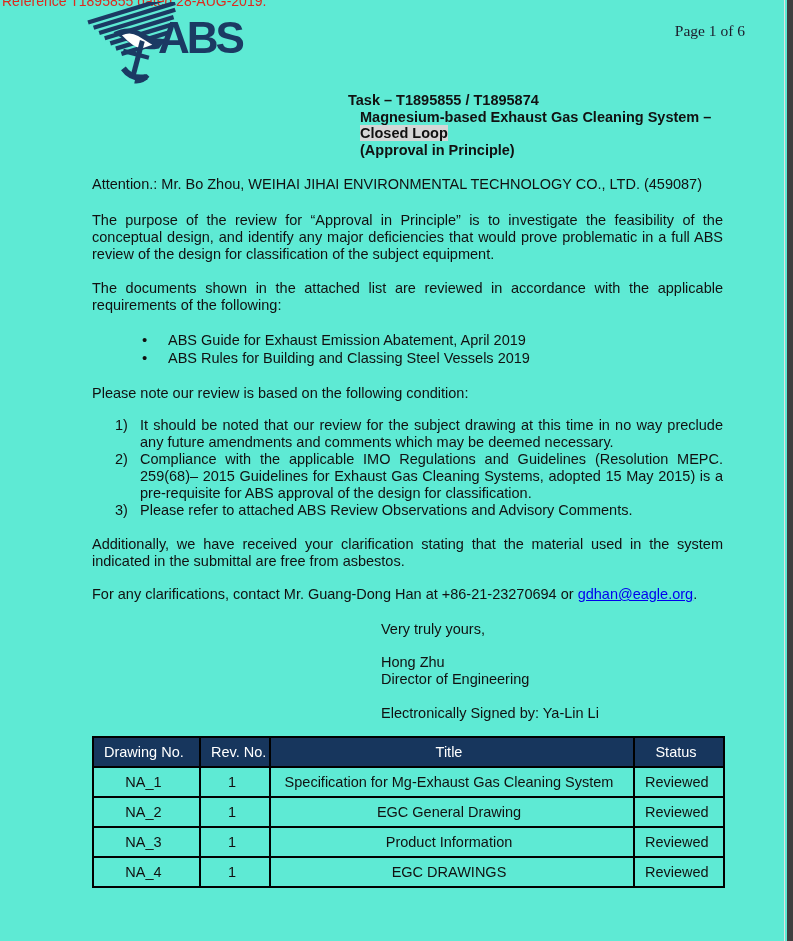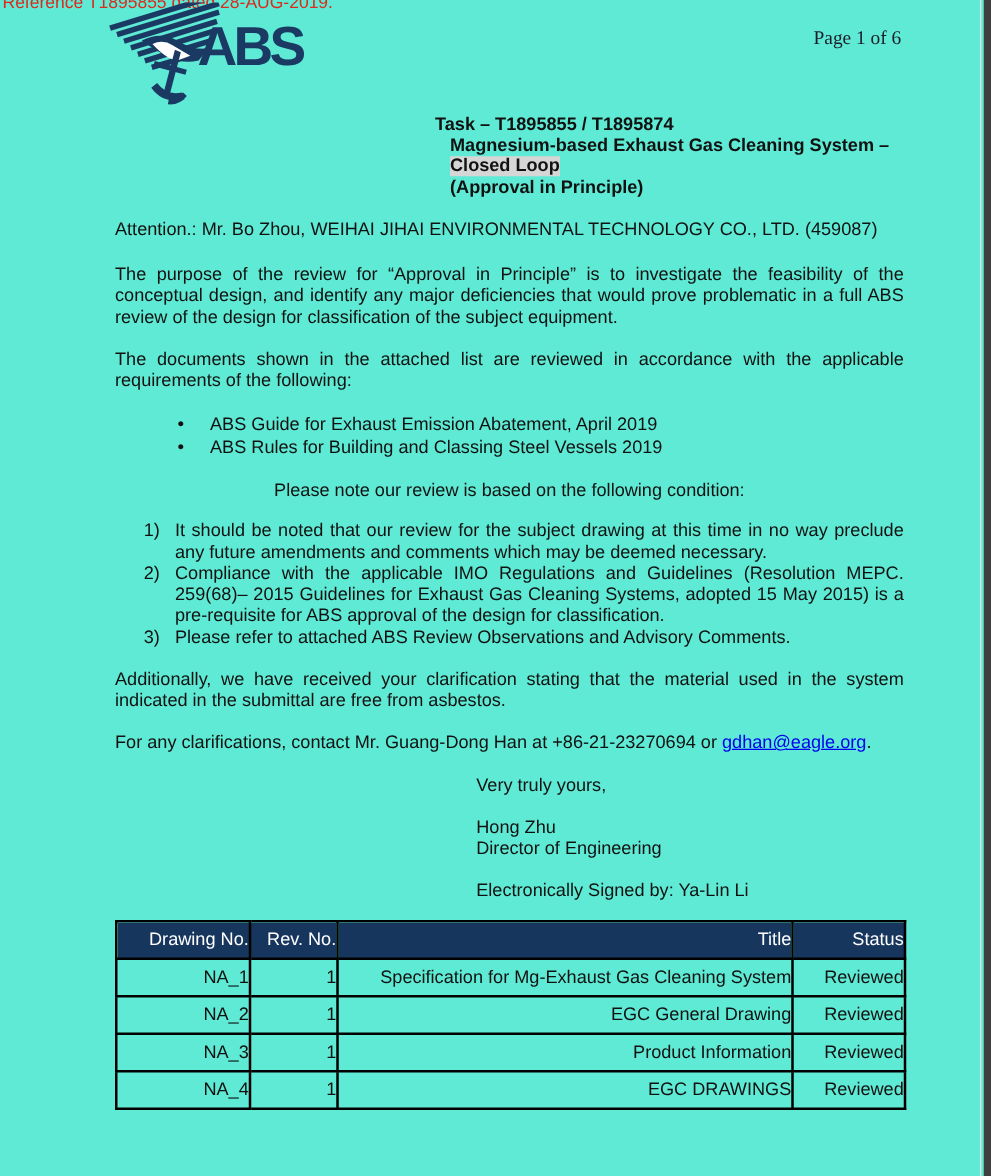--- a/index.html
+++ b/index.html
@@ -28,37 +28,37 @@
 
   
   .logo-block { position: relative; height: 92px; }
   .eagle { position: absolute; left: 86px; top: 2px; width: 106px; height: 90px; }
   .abs-wordmark {
     position: absolute; left: 158px; top: 16px;
     font-size: 44px; font-weight: 900; letter-spacing: -3px;
     color: #1b3a63; line-height: 1;
   }
   .page-num {
-    position: absolute; right: 72px; top: 22px;
+    position: absolute; right: 48px; top: 22px;
     font-family: "Liberation Serif", serif;
     font-size: 15.5px; color: #1c1c2b;
   }
 
   .content { padding: 0 70px 0 92px; }
 
   
   .task-block { margin-left: 256px; font-weight: bold; line-height: 16.5px; }
   .task-sub { padding-left: 12px; }
   .hl { background: #d6d6d6; }
 
   .attention { margin-top: 18px; line-height: 17px; }
 
   .para { margin-top: 17px; line-height: 17px; text-align: justify; }
   .p-purpose { margin-top: 19px; }
-  .p-note { margin-top: 18px; text-align: center; }
+  .p-note { margin-top: 18px; text-align: left; }
   .p-contact { margin-top: 16px; text-align: left; }
 
   .bullets { margin-top: 17px; list-style: none; }
   .bullets li { padding-left: 76px; position: relative; line-height: 18px; }
   .bullets li::before {
     content: "•"; position: absolute; left: 50px; top: 0;
     font-size: 15px;
   }
 
   .conditions { margin-top: 15px; list-style: none; }
@@ -76,22 +76,22 @@
   table.docs {
     margin-top: 14px;
     border-collapse: collapse;
     width: 631px;
     table-layout: fixed;
     font-size: 14.5px;
   }
   table.docs th, table.docs td {
     border: 2px solid #000;
     height: 30px;
-    padding: 0 0 0 10px;
-    text-align: right;
+    padding: 0 16px 0 10px;
+    text-align: center;
     font-weight: normal;
     white-space: nowrap;
     overflow: hidden;
   }
   table.docs th {
     background: #17365d;
     color: #ffffff;
     border-top: 2px solid #000;
     border-bottom: 2px solid #000;
   }

